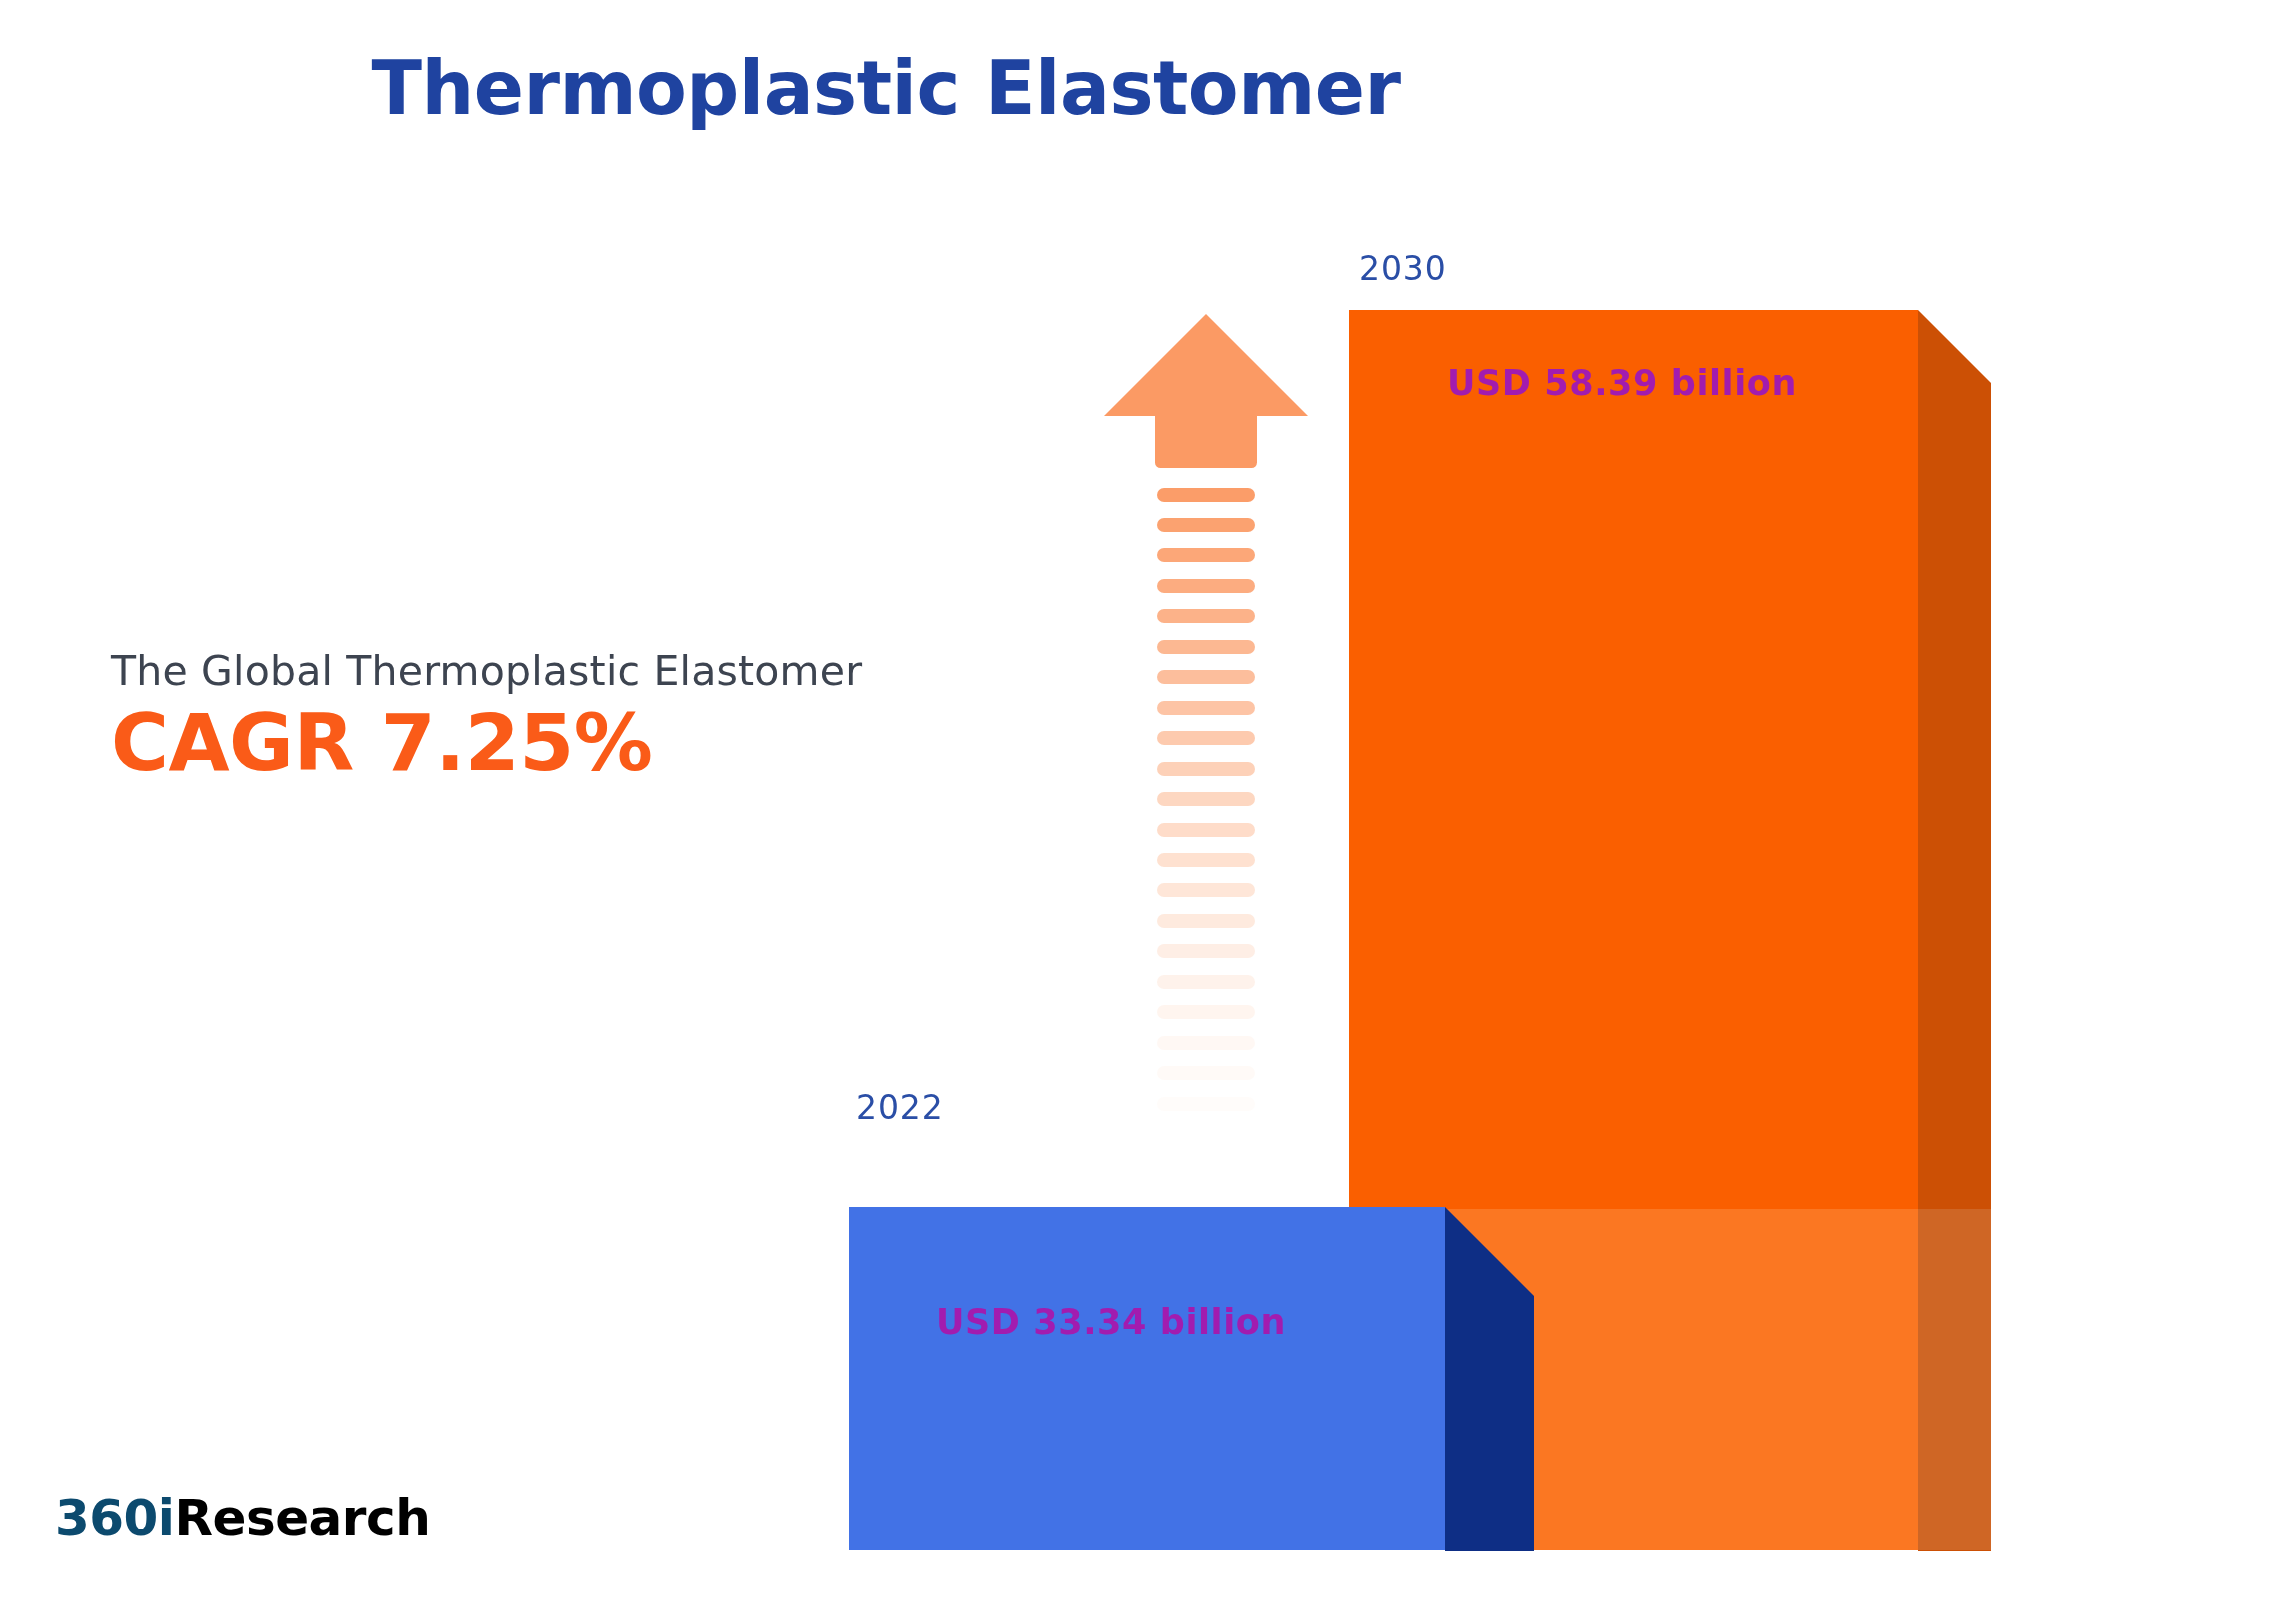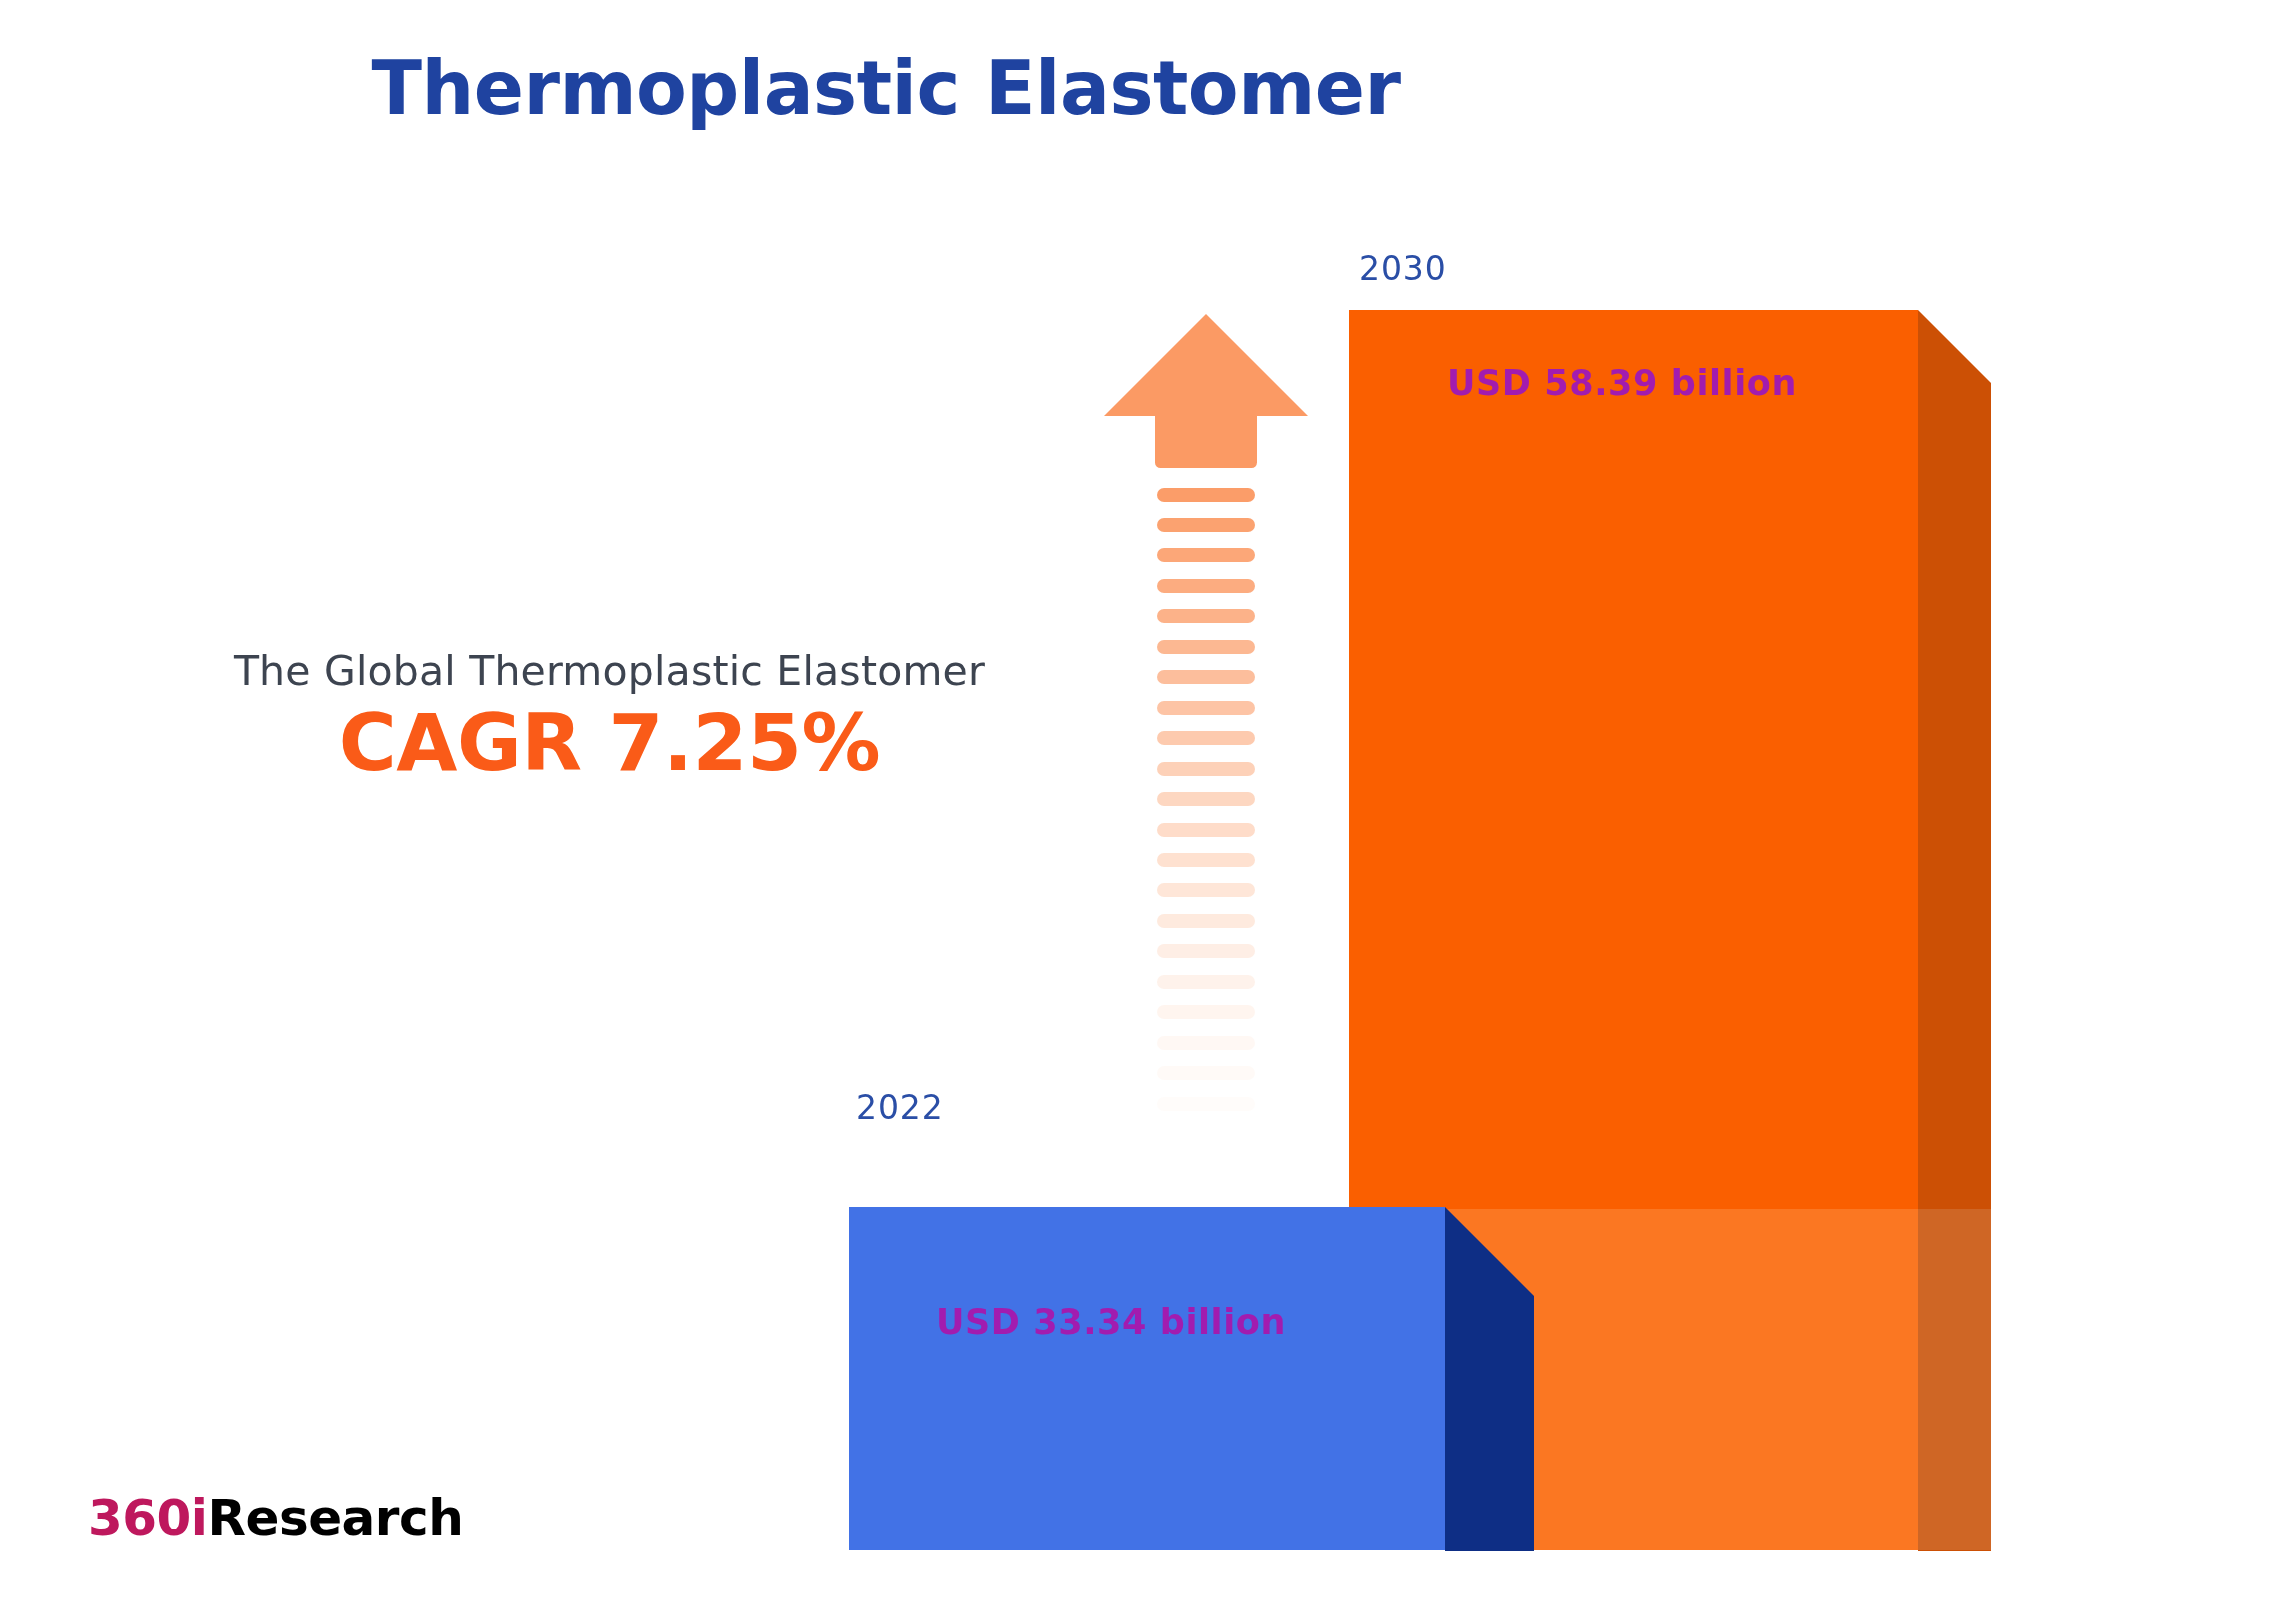--- a/index.html
+++ b/index.html
@@ -33,21 +33,20 @@
     line-height: 1.1;
     white-space: nowrap;
   }
 
   
   .statement {
     position: absolute;
     left: 111px;
     top: 646px;
     width: 997px;
-    text-align: center;
   }
   .statement-line {
     font-size: 41px;
     color: #3d4450;
     line-height: 1.25;
     letter-spacing: 0.2px;
     white-space: nowrap;
   }
   .cagr {
     font-size: 79px;
@@ -197,21 +196,21 @@
   
   .logo {
     position: absolute;
     left: 55px;
     top: 1489px;
     font-size: 50px;
     font-weight: bold;
     letter-spacing: -0.5px;
     white-space: nowrap;
   }
-  .logo-360i { color: #be185d; margin-left: 33px; }
+  .logo-360i { color: #0c4a6e; }
   .logo-research { color: #000000; }
 </style>
 </head>
 <body>
 
 <div id="stage">
 
   <div class="title">Thermoplastic Elastomer</div>
 
   <div class="statement">

